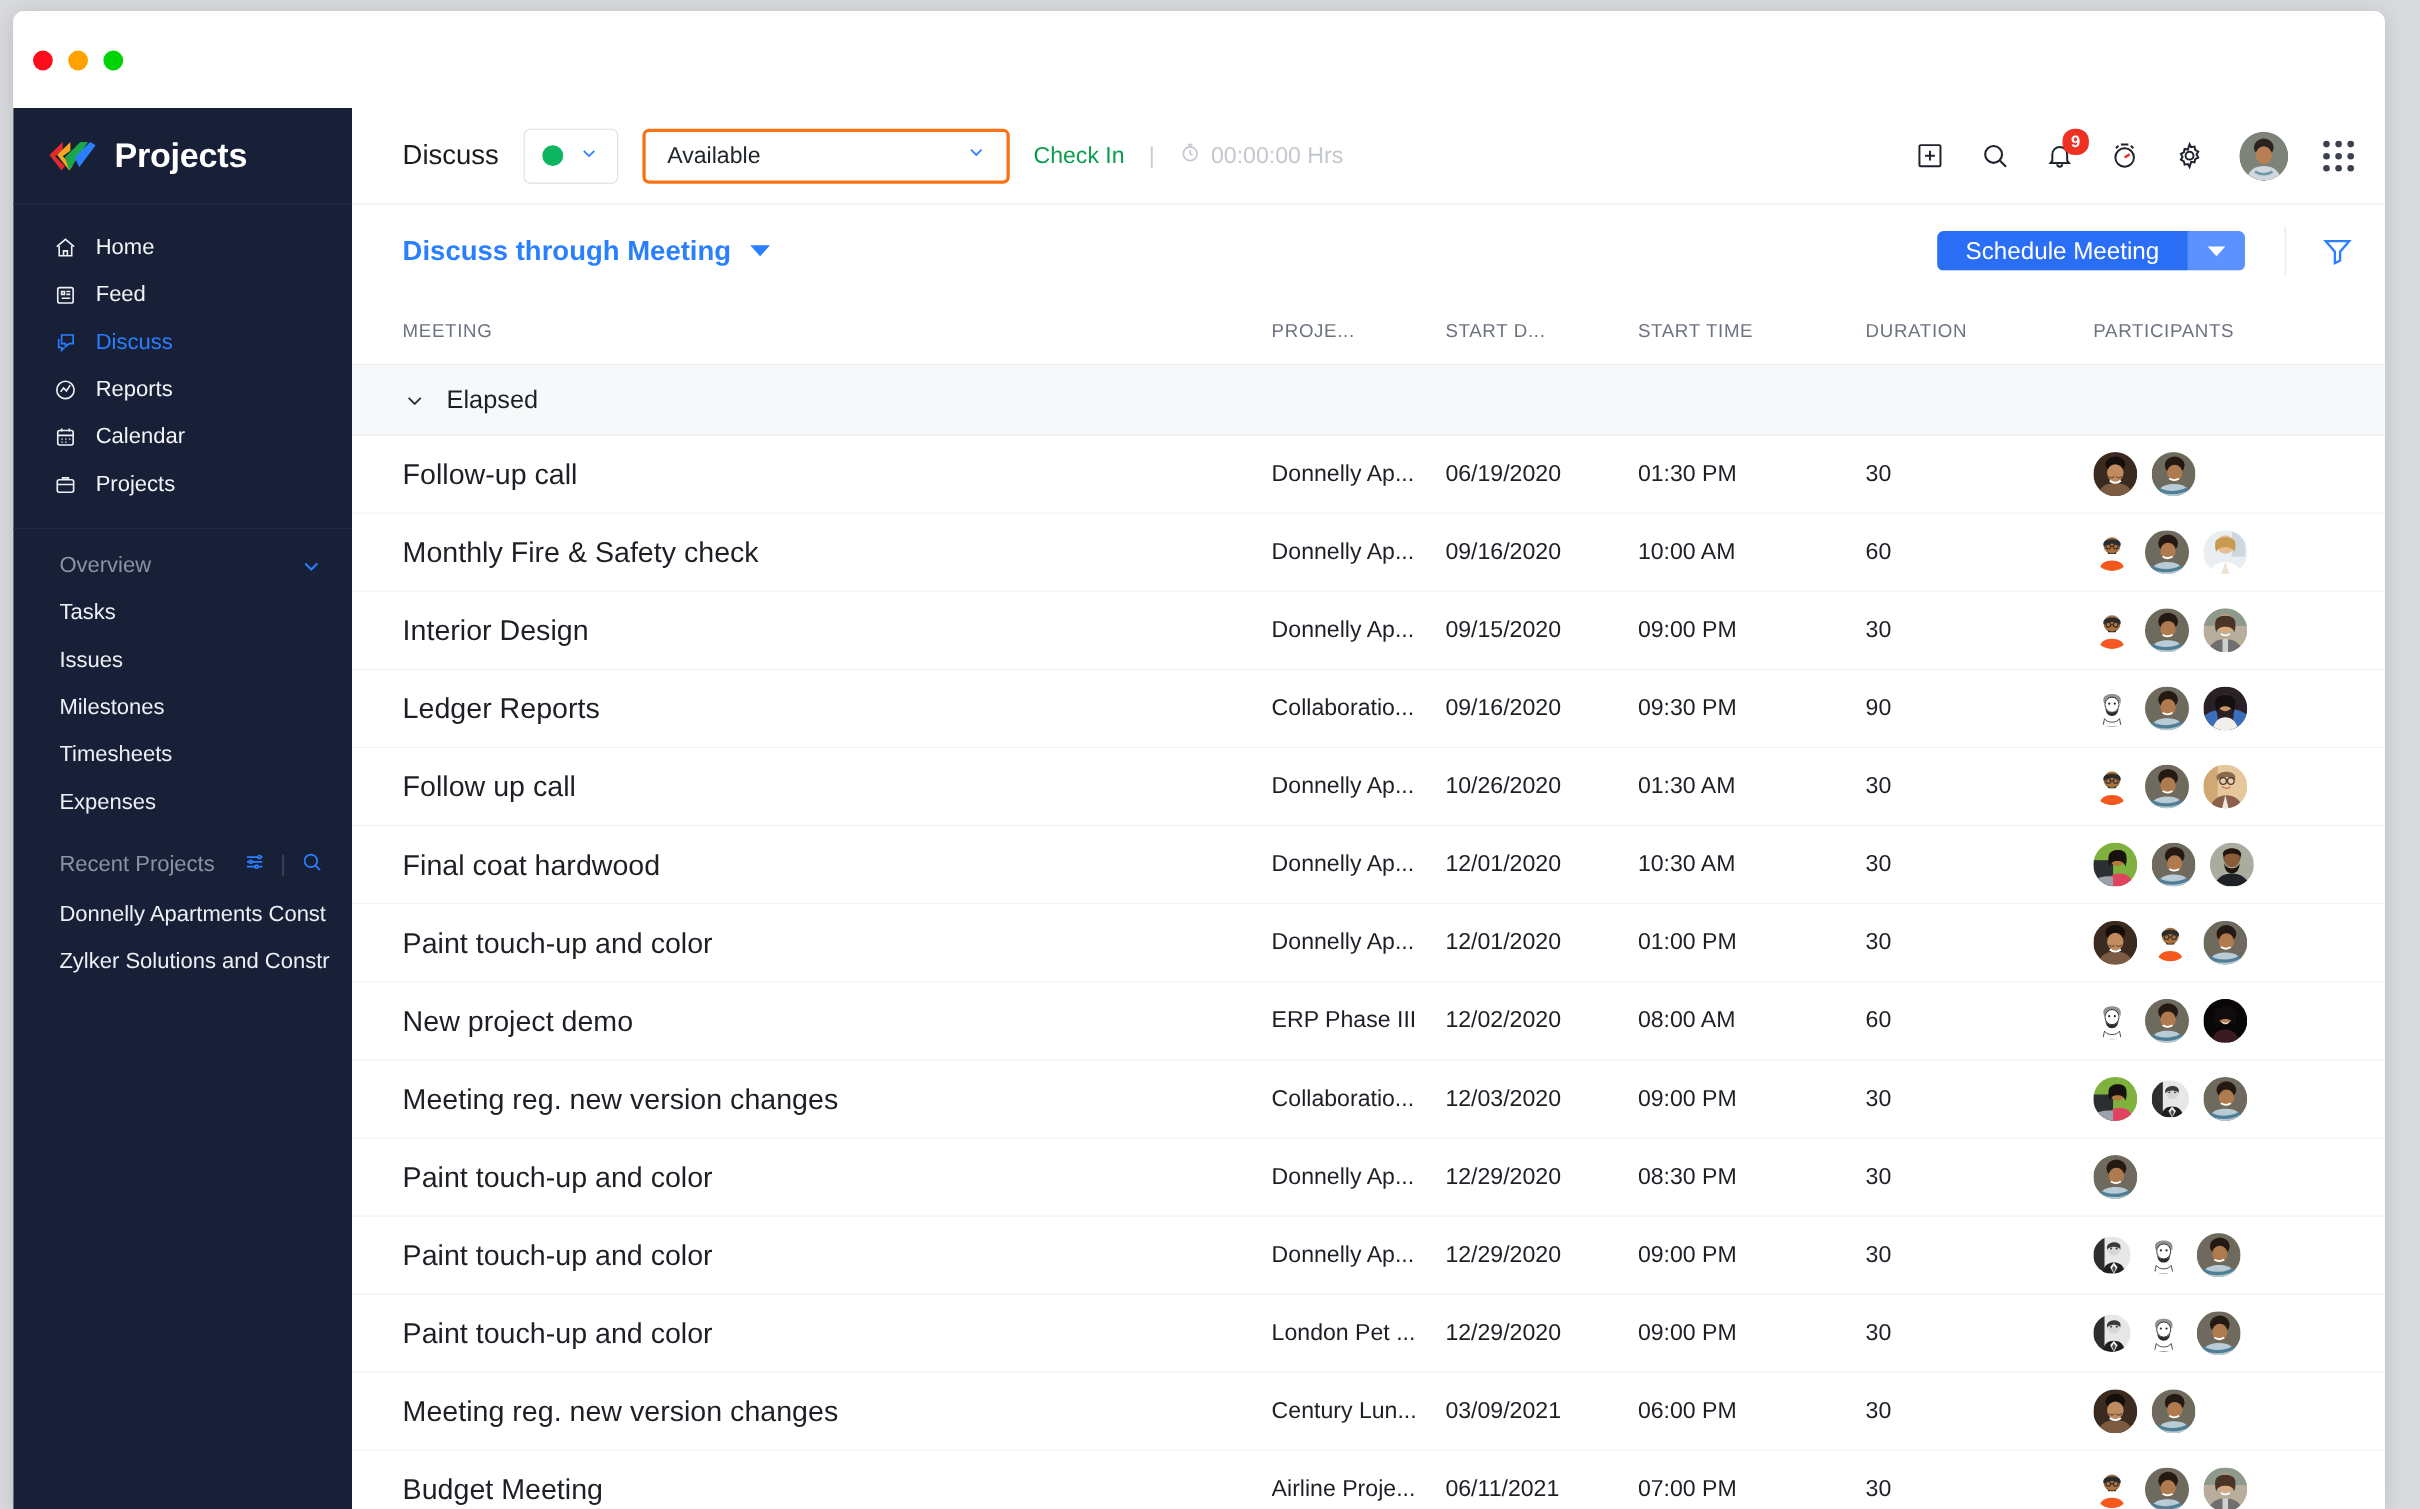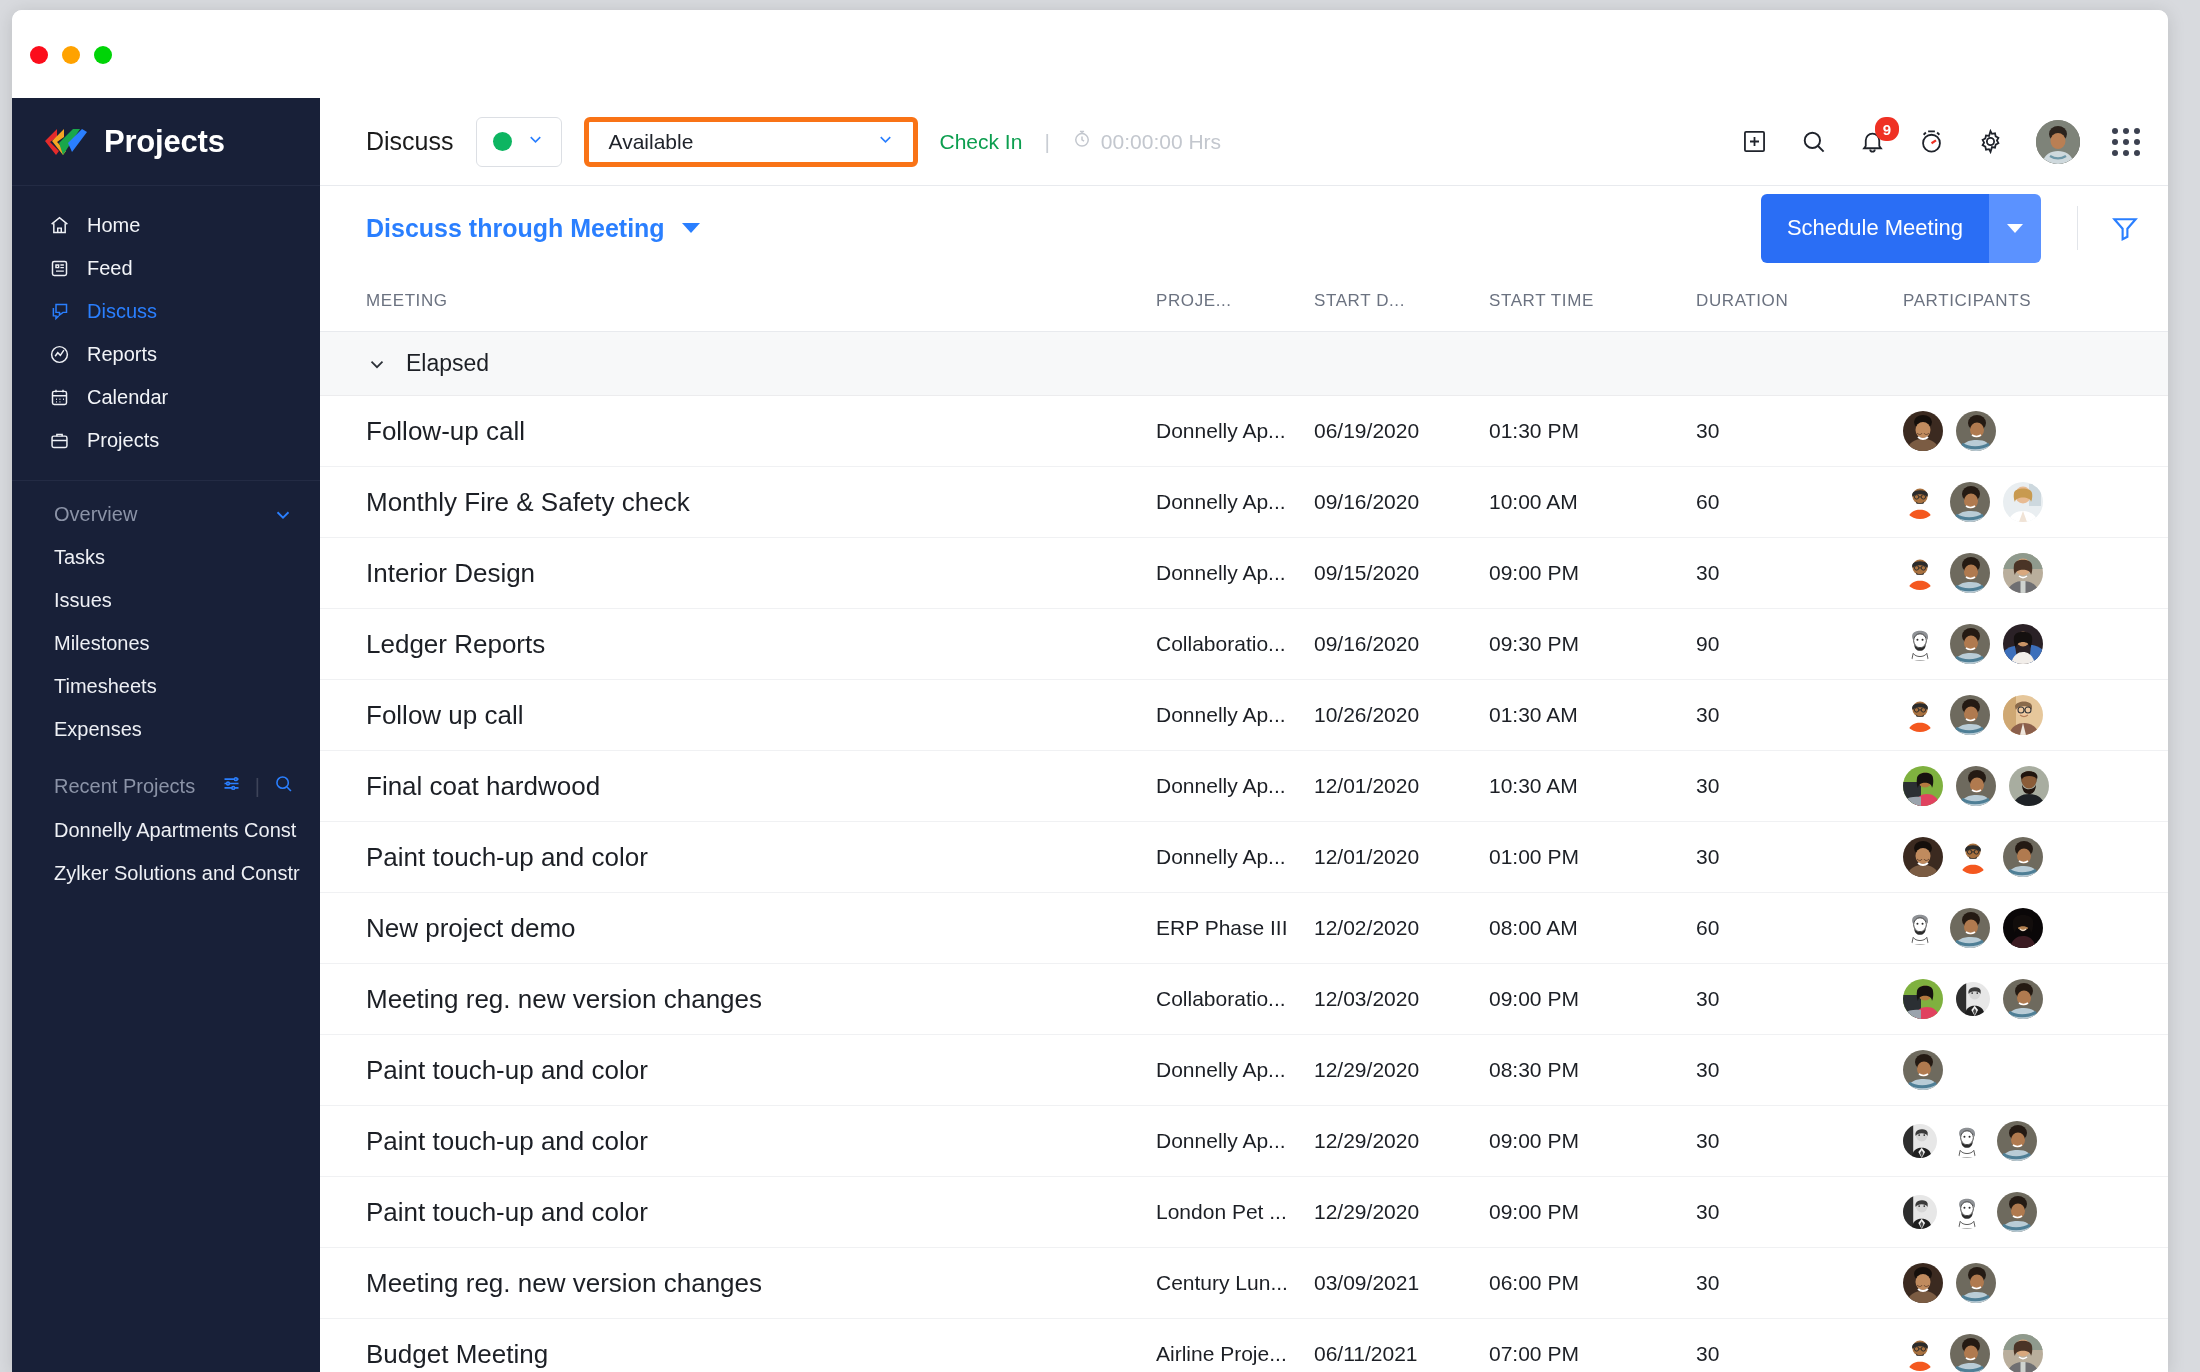--- a/index.html
+++ b/index.html
@@ -81,21 +81,21 @@
     gap: 22px;
   }
   .page-title { font-size: 25px; color: #1b1b1b; }
   .status-pill {
     display: flex; align-items: center; gap: 14px;
     height: 50px; padding: 0 16px;
     border: 1px solid #dcdfe4; border-radius: 6px; background: #fff; cursor: pointer;
   }
   .dot { width: 19px; height: 19px; border-radius: 50%; background: #0db561; }
   .avail-select {
-    width: 334px; height: 50px; border: 5px solid #f97316; border-radius: 6px;
+    width: 334px; height: 50px; border: 3px solid #f97316; border-radius: 6px;
     display: flex; align-items: center; justify-content: space-between;
     padding: 0 18px 0 20px; font-size: 21px; color: #20242b; cursor: pointer;
   }
   .checkin { color: #0c9e4f; font-size: 21px; cursor: pointer; }
   .vsep { color: #c9cdd4; font-size: 21px; }
   .timer { color: #c3c7ce; font-size: 21px; display: flex; align-items: center; gap: 9px; }
 
   .topbar-spacer { flex: 1; }
   .top-icons { display: flex; align-items: center; gap: 32px; }
   .ticon { cursor: pointer; position: relative; display: flex; align-items: center; justify-content: center; }
@@ -115,21 +115,21 @@
 
   
   .subheader {
     height: 84px; display: flex; align-items: center;
     padding: 0 28px 0 46px; gap: 14px;
   }
   .view-switch { display: flex; align-items: center; gap: 17px; cursor: pointer; }
   .view-switch span { color: #2a7fff; font-size: 25px; font-weight: 600; }
   .caret-down { width: 0; height: 0; border-left: 9px solid transparent; border-right: 9px solid transparent; border-top: 10px solid #2a7fff; }
   .sub-spacer { flex: 1; }
-  .btn-group { display: flex; height: 69px; border-radius: 6px; overflow: hidden; }
+  .btn-group { display: flex; height: 36px; border-radius: 6px; overflow: hidden; }
   .btn-main {
     background: #2a6ef5; color: #fff; font-size: 22px;
     display: flex; align-items: center; padding: 0 26px; cursor: pointer;
   }
   .btn-arrow {
     background: #5b92ff; width: 52px; display: flex; align-items: center; justify-content: center; cursor: pointer;
   }
   .btn-arrow .c { width: 0; height: 0; border-left: 8px solid transparent; border-right: 8px solid transparent; border-top: 9px solid #fff; }
   .divider-v { width: 1px; height: 44px; background: #e2e5ea; margin: 0 18px 0 22px; }
   .filter-icon { cursor: pointer; display: flex; }

